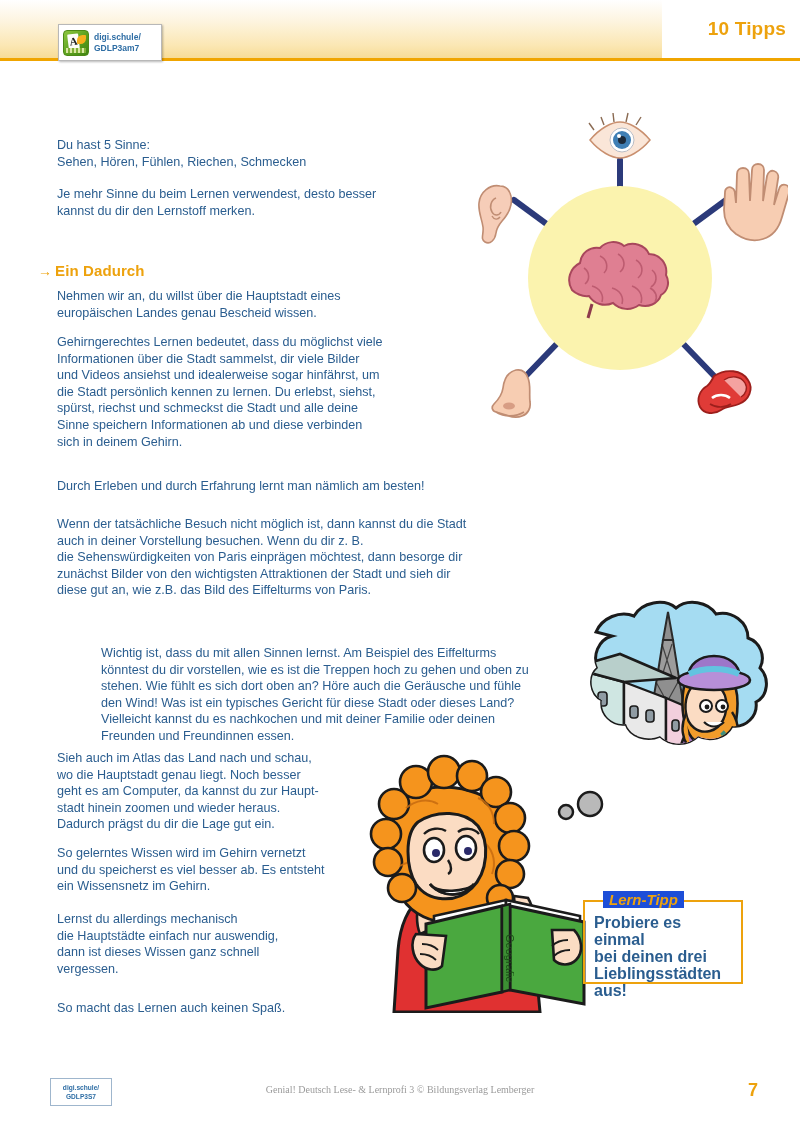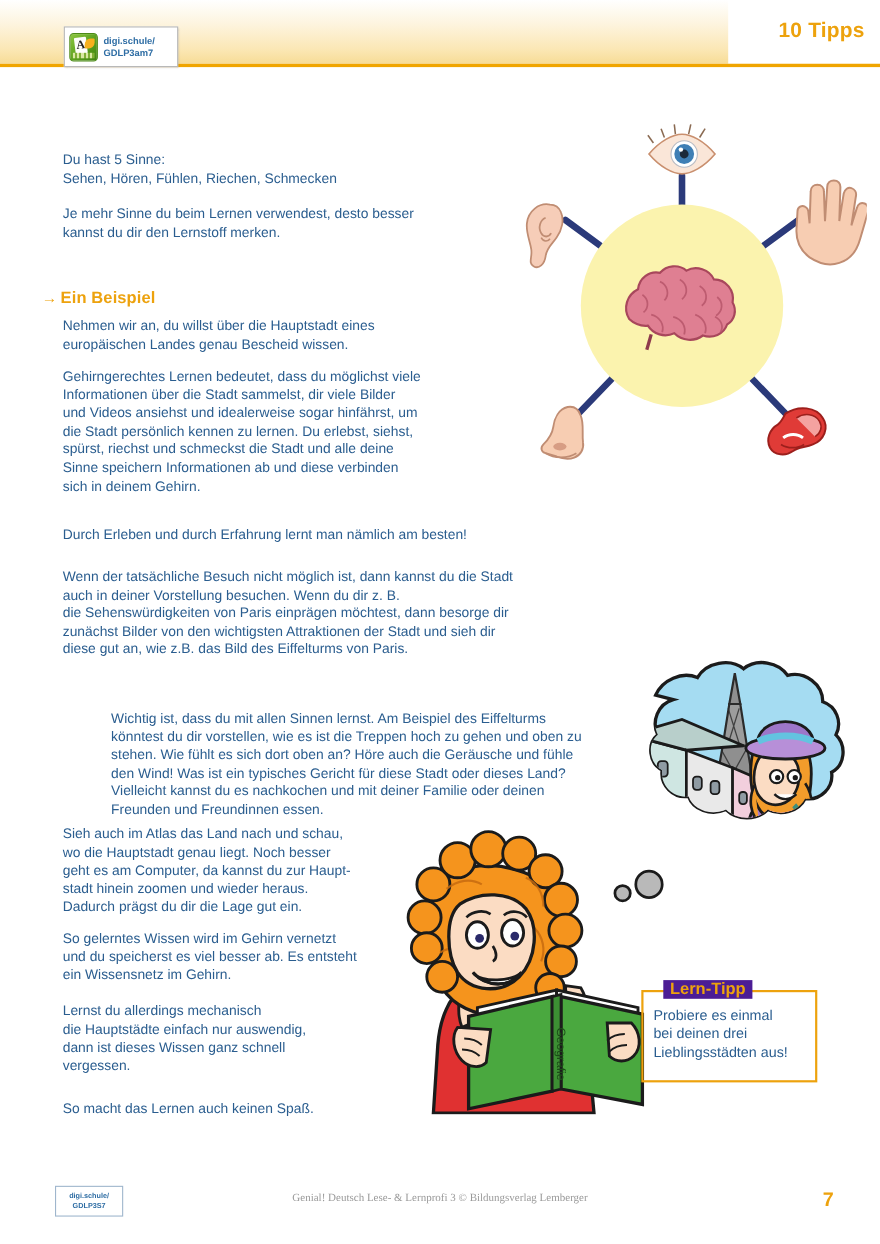--- a/index.html
+++ b/index.html
@@ -169,31 +169,32 @@
     width: 160px;
     height: 84px;
     border: 2px solid #eda20d;
     box-sizing: border-box;
     padding: 12px 9px 6px 9px;
   }
   .lern-tipp-title {
     position: absolute;
     left: 18px;
     top: -11px;
-    background: #4c1d95;
+    background: #1d4ed8;
     padding: 0 6px;
     color: #eda20d;
     font-size: 15px;
     font-weight: bold;
+    font-style: italic;
   }
   .lern-tipp-body {
     color: #2a5d8f;
-    font-size: 13px;
+    font-size: 16px;
     line-height: 17px;
-    font-weight: normal;
+    font-weight: bold;
     white-space: pre-line;
   }
 
   
   .page-footer {
     position: absolute;
     left: 0;
     top: 1070px;
     width: 800px;
     height: 61px;
@@ -325,21 +326,21 @@
   </svg>
 </div>
 
 <div class="para" style="left:57px; top:137px; width:420px;">Du hast 5 Sinne:
 Sehen, Hören, Fühlen, Riechen, Schmecken</div>
 
 <div class="para" style="left:57px; top:186px; width:420px;">Je mehr Sinne du beim Lernen verwendest, desto besser
 kannst du dir den Lernstoff merken.</div>
 
 <div class="section-head" style="left:38px; top:262px;">
-  <span class="arrow">→</span><span>Ein Beispiel</span>
+  <span class="arrow">→</span><span>Ein Dadurch</span>
 </div>
 
 <div class="para" style="left:57px; top:288px; width:420px;">Nehmen wir an, du willst über die Hauptstadt eines
 europäischen Landes genau Bescheid wissen.</div>
 
 <div class="para" style="left:57px; top:334px; width:420px;">Gehirngerechtes Lernen bedeutet, dass du möglichst viele
 Informationen über die Stadt sammelst, dir viele Bilder
 und Videos ansiehst und idealerweise sogar hinfährst, um
 die Stadt persönlich kennen zu lernen. Du erlebst, siehst,
 spürst, riechst und schmeckst die Stadt und alle deine

